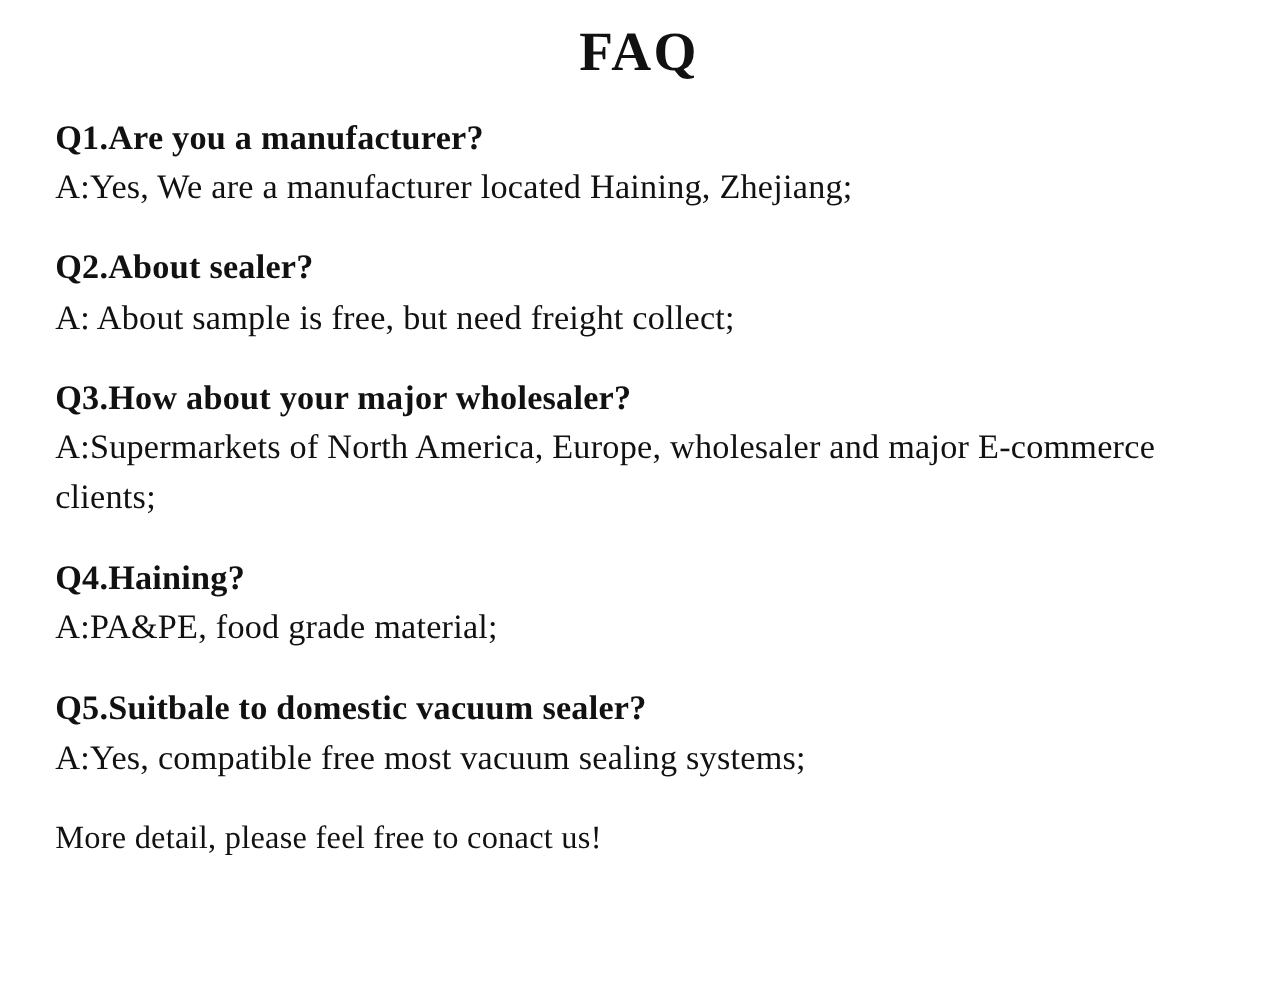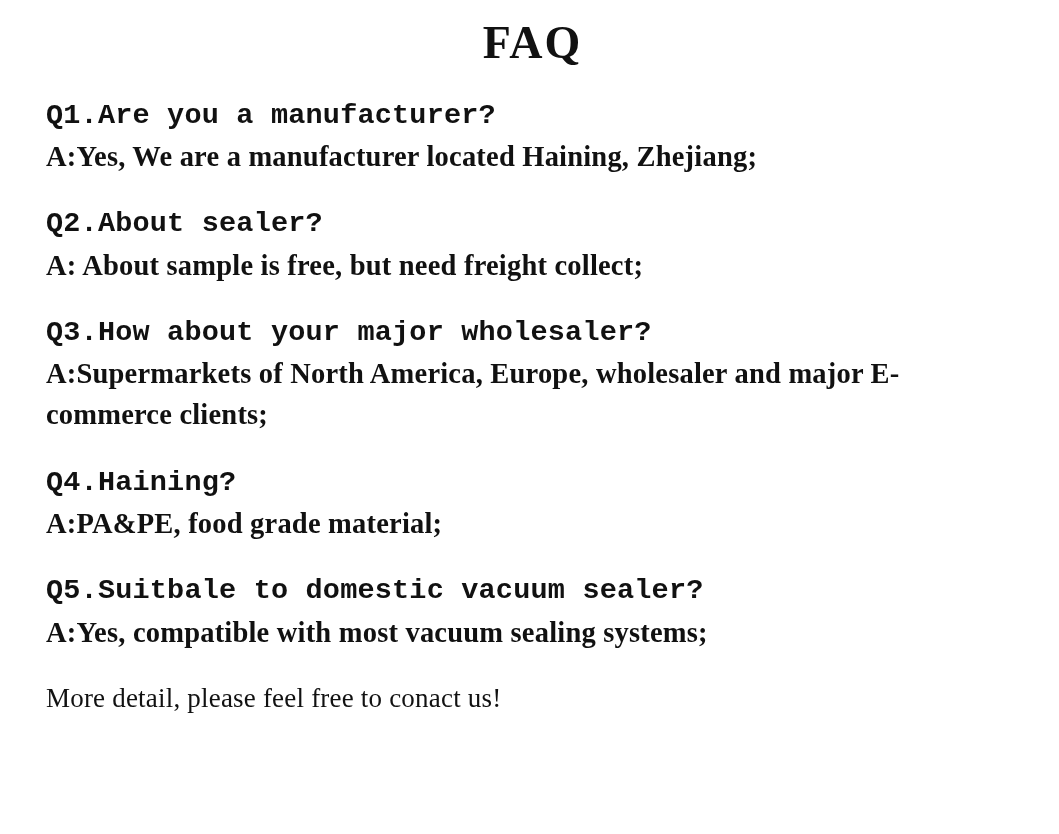--- a/index.html
+++ b/index.html
@@ -33,24 +33,23 @@
     margin-bottom: 26px;
   }
   .qa-line {
     font-size: 28.5px;
     line-height: 1.45;
     white-space: pre-wrap;
     letter-spacing: 0.2px;
   }
   .qa-question {
     font-weight: 600;
-    font-family: Liberation Mono, monospace;
   }
   .qa-answer {
-    font-weight: 700;
+    font-weight: 400;
   }
   .closing {
     font-size: 27px;
     line-height: 1.45;
     font-weight: 500;
     margin-top: 8px;
     letter-spacing: 0.2px;
   }
 </style>
 </head>
@@ -75,18 +74,18 @@
     <div class="qa-line qa-answer">A:Supermarkets of North America, Europe, wholesaler and major E-commerce clients;</div>
   </div>
 
   <div class="qa-block">
     <div class="qa-line qa-question">Q4.Haining?</div>
     <div class="qa-line qa-answer">A:PA&amp;PE, food grade material;</div>
   </div>
 
   <div class="qa-block">
     <div class="qa-line qa-question">Q5.Suitbale to domestic vacuum sealer?</div>
-    <div class="qa-line qa-answer">A:Yes, compatible with most vacuum sealing systems;</div>
+    <div class="qa-line qa-answer">A:Yes, compatible free most vacuum sealing systems;</div>
   </div>
 
   <div class="closing">More detail, please feel free to conact us!</div>
 
 </div>
 
 </body></html>

